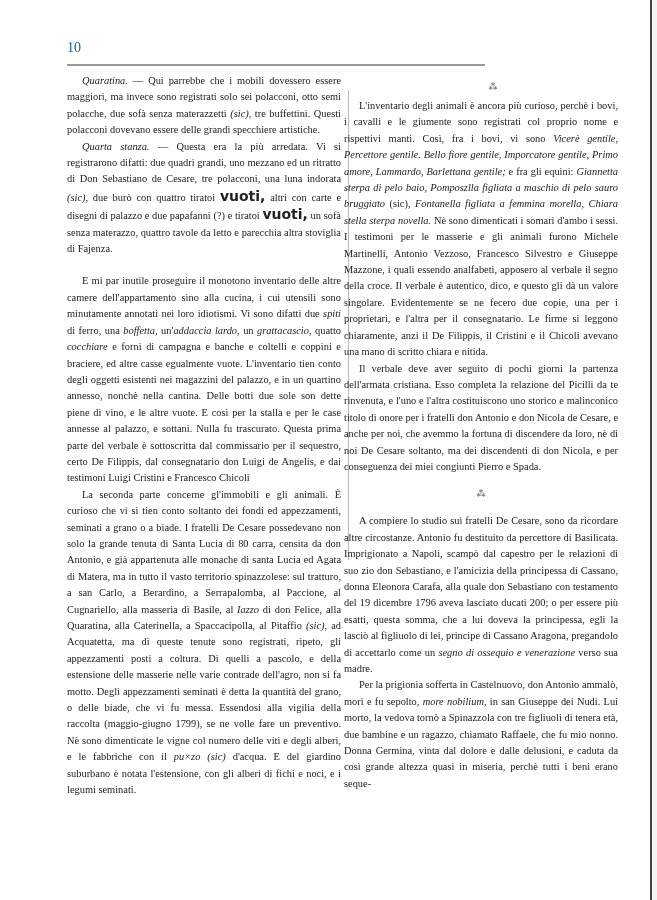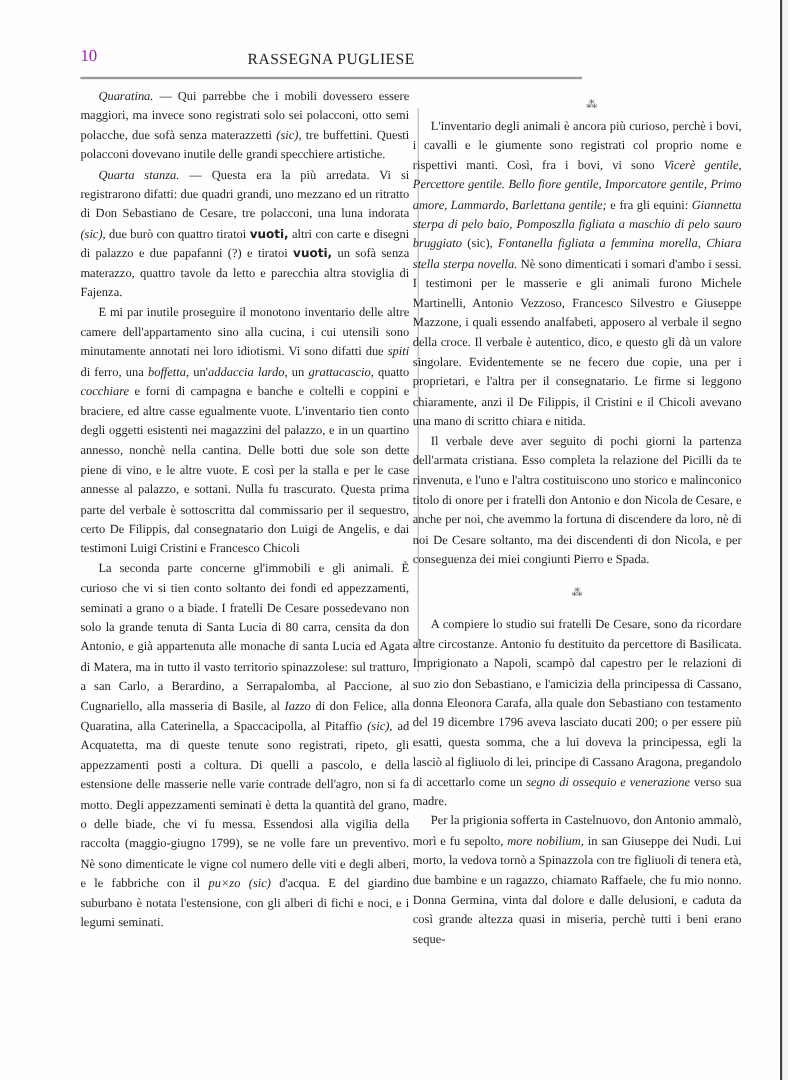--- a/index.html
+++ b/index.html
@@ -3,51 +3,50 @@
 <meta charset="utf-8">
 <style>
   html, body { margin:0; padding:0; }
   body {
     width:657px; height:900px; background:#fefefe; position:relative; overflow:hidden;
     font-family:"Liberation Serif","DejaVu Serif",serif; color:#222;
   }
   .edge-line { position:absolute; left:650px; top:0; width:2px; height:900px; background:#444; }
   .edge-shade { position:absolute; left:652px; top:0; width:5px; height:900px; background:#f4f4f4; }
   .header { position:absolute; left:67px; top:40px; width:418px; height:20px; }
-  .page-num { position:absolute; left:0; top:0; font-size:14px; color:#a21caf; }
+  .page-num { position:absolute; left:0; top:0; font-size:14px; color:#0369a1; }
   .running-title { position:absolute; left:0; width:418px; top:1px; text-align:center; font-size:13px; letter-spacing:0.4px; color:#222; }
   .header-rule { position:absolute; left:67px; top:64px; width:418px; height:2px; background:#999; }
   .col { position:absolute; top:73px; width:274px; font-size:10.4px; line-height:16.4px; text-align:justify; }
   .col-left { left:67px; }
   .col-right { left:344px; top:98px; }
   .col-divider { position:absolute; left:348px; top:90px; width:1px; height:470px; background:#bbb; }
   p { margin:0; text-indent:15px; }
-  p.gap { }
+  p.gap { margin-top:16px; }
   i { font-style:italic; }
-  b { font-family:"DejaVu Sans",sans-serif; font-size:10px; font-weight:bold; }
+  b { font-family:"DejaVu Sans",sans-serif; font-size:14px; font-weight:bold; }
   .stars { text-align:center; font-size:9px; line-height:10px; color:#555; }
   .stars-top { position:absolute; left:356px; top:82px; width:274px; }
   .stars-mid { margin:14px 0 14px 0; text-indent:0; }
 </style>
 </head>
 <body>
 
 <div class="edge-line"></div>
 <div class="edge-shade"></div>
 
 <div class="header">
   <span class="page-num">10</span>
-  <span class="running-title">RASSEGNA PUGLIESE</span>
 </div>
 <div class="header-rule"></div>
 
 <div class="col-divider"></div>
 
 <div class="col col-left">
-  <p><i>Quaratina.</i><span> — Qui parrebbe che i mobili dovessero essere maggiori, ma invece sono registrati solo sei polacconi, otto semi polacche, due sofà senza materazzetti </span><i>(sic)</i><span>, tre buffettini. Questi polacconi dovevano inutile delle grandi specchiere artistiche.</span></p>
+  <p><i>Quaratina.</i><span> — Qui parrebbe che i mobili dovessero essere maggiori, ma invece sono registrati solo sei polacconi, otto semi polacche, due sofà senza materazzetti </span><i>(sic)</i><span>, tre buffettini. Questi polacconi dovevano essere delle grandi specchiere artistiche.</span></p>
   <p><i>Quarta stanza.</i><span> — Questa era la più arredata. Vi si registrarono difatti: due quadri grandi, uno mezzano ed un ritratto di Don Sebastiano de Cesare, tre polacconi, una luna indorata </span><i>(sic)</i><span>, due burò con quattro tiratoi </span><b>vuoti,</b><span> altri con carte e disegni di palazzo e due papafanni (?) e tiratoi </span><b>vuoti,</b><span> un sofà senza materazzo, quattro tavole da letto e parecchia altra stoviglia di Fajenza.</span></p>
   <p class="gap"><span>E mi par inutile proseguire il monotono inventario delle altre camere dell'appartamento sino alla cucina, i cui utensili sono minutamente annotati nei loro idiotismi. Vi sono difatti due </span><i>spiti</i><span> di ferro, una </span><i>boffetta</i><span>, un'</span><i>addaccia lardo</i><span>, un </span><i>grattacascio</i><span>, quatto </span><i>cocchiare</i><span> e forni di campagna e banche e coltelli e coppini e braciere, ed altre casse egualmente vuote. L'inventario tien conto degli oggetti esistenti nei magazzini del palazzo, e in un quartino annesso, nonchè nella cantina. Delle botti due sole son dette piene di vino, e le altre vuote. E così per la stalla e per le case annesse al palazzo, e sottani. Nulla fu trascurato. Questa prima parte del verbale è sottoscritta dal commissario per il sequestro, certo De Filippis, dal consegnatario don Luigi de Angelis, e dai testimoni Luigi Cristini e Francesco Chicoli</span></p>
   <p><span>La seconda parte concerne gl'immobili e gli animali. È curioso che vi si tien conto soltanto dei fondi ed appezzamenti, seminati a grano o a biade. I fratelli De Cesare possedevano non solo la grande tenuta di Santa Lucia di 80 carra, censita da don Antonio, e già appartenuta alle monache di santa Lucia ed Agata di Matera, ma in tutto il vasto territorio spinazzolese: sul tratturo, a san Carlo, a Berardino, a Serrapalomba, al Paccione, al Cugnariello, alla masseria di Basile, al </span><i>Iazzo</i><span> di don Felice, alla Quaratina, alla Caterinella, a Spaccacipolla, al Pitaffio </span><i>(sic)</i><span>, ad Acquatetta, ma di queste tenute sono registrati, ripeto, gli appezzamenti posti a coltura. Di quelli a pascolo, e della estensione delle masserie nelle varie contrade dell'agro, non si fa motto. Degli appezzamenti seminati è detta la quantità del grano, o delle biade, che vi fu messa. Essendosi alla vigilia della raccolta (maggio-giugno 1799), se ne volle fare un preventivo. Nè sono dimenticate le vigne col numero delle viti e degli alberi, e le fabbriche con il </span><i>pu×zo</i><span> </span><i>(sic)</i><span> d'acqua. E del giardino suburbano è notata l'estensione, con gli alberi di fichi e noci, e i legumi seminati.</span></p>
 </div>
 
 <div class="stars stars-top">⁂</div>
 
 <div class="col col-right">
   <p><span>L'inventario degli animali è ancora più curioso, perchè i bovi, i cavalli e le giumente sono registrati col proprio nome e rispettivi manti. Così, fra i bovi, vi sono </span><i>Vicerè gentile, Percettore gentile. Bello fiore gentile, Imporcatore gentile, Primo amore, Lammardo, Barlettana gentile;</i><span> e fra gli equini: </span><i>Giannetta sterpa di pelo baio, Pomposzlla figliata a maschio di pelo sauro bruggiato</i><span> (sic), </span><i>Fontanella figliata a femmina morella, Chiara stella sterpa novella.</i><span> Nè sono dimenticati i somari d'ambo i sessi. I testimoni per le masserie e gli animali furono Michele Martinelli, Antonio Vezzoso, Francesco Silvestro e Giuseppe Mazzone, i quali essendo analfabeti, apposero al verbale il segno della croce. Il verbale è autentico, dico, e questo gli dà un valore singolare. Evidentemente se ne fecero due copie, una per i proprietari, e l'altra per il consegnatario. Le firme si leggono chiaramente, anzi il De Filippis, il Cristini e il Chicoli avevano una mano di scritto chiara e nitida.</span></p>
   <p>Il verbale deve aver seguito di pochi giorni la partenza dell'armata cristiana. Esso completa la relazione del Picilli da te rinvenuta, e l'uno e l'altra costituiscono uno storico e malinconico titolo di onore per i fratelli don Antonio e don Nicola de Cesare, e anche per noi, che avemmo la fortuna di discendere da loro, nè di noi De Cesare soltanto, ma dei discendenti di don Nicola, e per conseguenza dei miei congiunti Pierro e Spada.</p>

